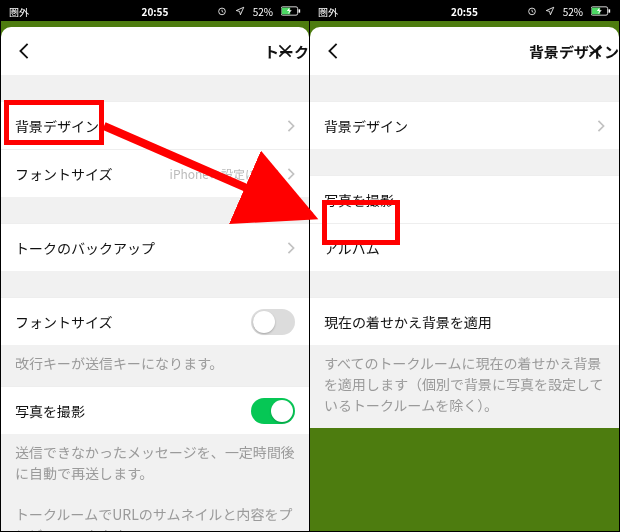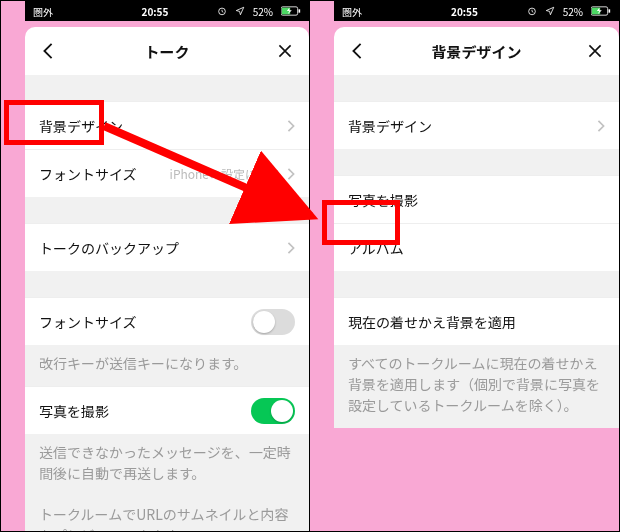--- a/index.html
+++ b/index.html
@@ -1,29 +1,29 @@
 <!DOCTYPE html>
 <html><head>
 <meta charset="utf-8">
 <style>
   * { margin: 0; padding: 0; box-sizing: border-box; }
   html, body { width: 620px; height: 532px; overflow: hidden; font-family: -apple-system, "Hiragino Sans", "Noto Sans JP", sans-serif; background: #fff; }
   .stage { width: 620px; height: 532px; position: relative; border: 1px solid #000; }
-  .phone { position: absolute; top: 0; width: 309px; height: 530px; background: #f9a8d4; overflow: hidden; padding-left: 24px; }
+  .phone { position: absolute; top: 0; width: 309px; height: 530px; background: #4d7c0f; overflow: hidden; }
   .phone.left  { left: 0; border-right: 1px solid #000; }
   .phone.right { right: 0; }
 
   
   .status { height: 20px; background: #000; color: #fff; font-size: 10px; display: flex; align-items: center; justify-content: space-between; padding: 0 8px; }
   .status .mid { position: absolute; left: 50%; transform: translateX(-50%); font-weight: 700; }
   .status .r { display: flex; align-items: center; gap: 8px; }
   .status svg { display: block; }
 
   
-  .header { position: relative; height: 48px; background: #fff; display: flex; align-items: center; justify-content: center; border-top-left-radius: 10px; border-top-right-radius: 10px; margin-top: 6px; }
+  .header { position: relative; height: 48px; background: #fff; display: flex; align-items: center; justify-content: flex-end; border-top-left-radius: 10px; border-top-right-radius: 10px; margin-top: 6px; }
   .header .title { font-size: 15px; font-weight: 700; color: #111; }
   .header .back  { position: absolute; left: 10px; top: 50%; transform: translateY(-50%); padding: 6px; }
   .header .close { position: absolute; right: 10px; top: 50%; transform: translateY(-50%); padding: 6px; }
   .header svg { display: block; }
 
   
   .section-gap { height: 26px; background: #f1f1f1; }
   .row { min-height: 48px; background: #fff; display: flex; align-items: center; justify-content: space-between; padding: 0 14px; border-top: 1px solid #eee; font-size: 14px; color: #111; }
   .row:first-of-type { border-top: none; }
   .row .right { display: flex; align-items: center; gap: 6px; color: #bbb; font-size: 12px; }

